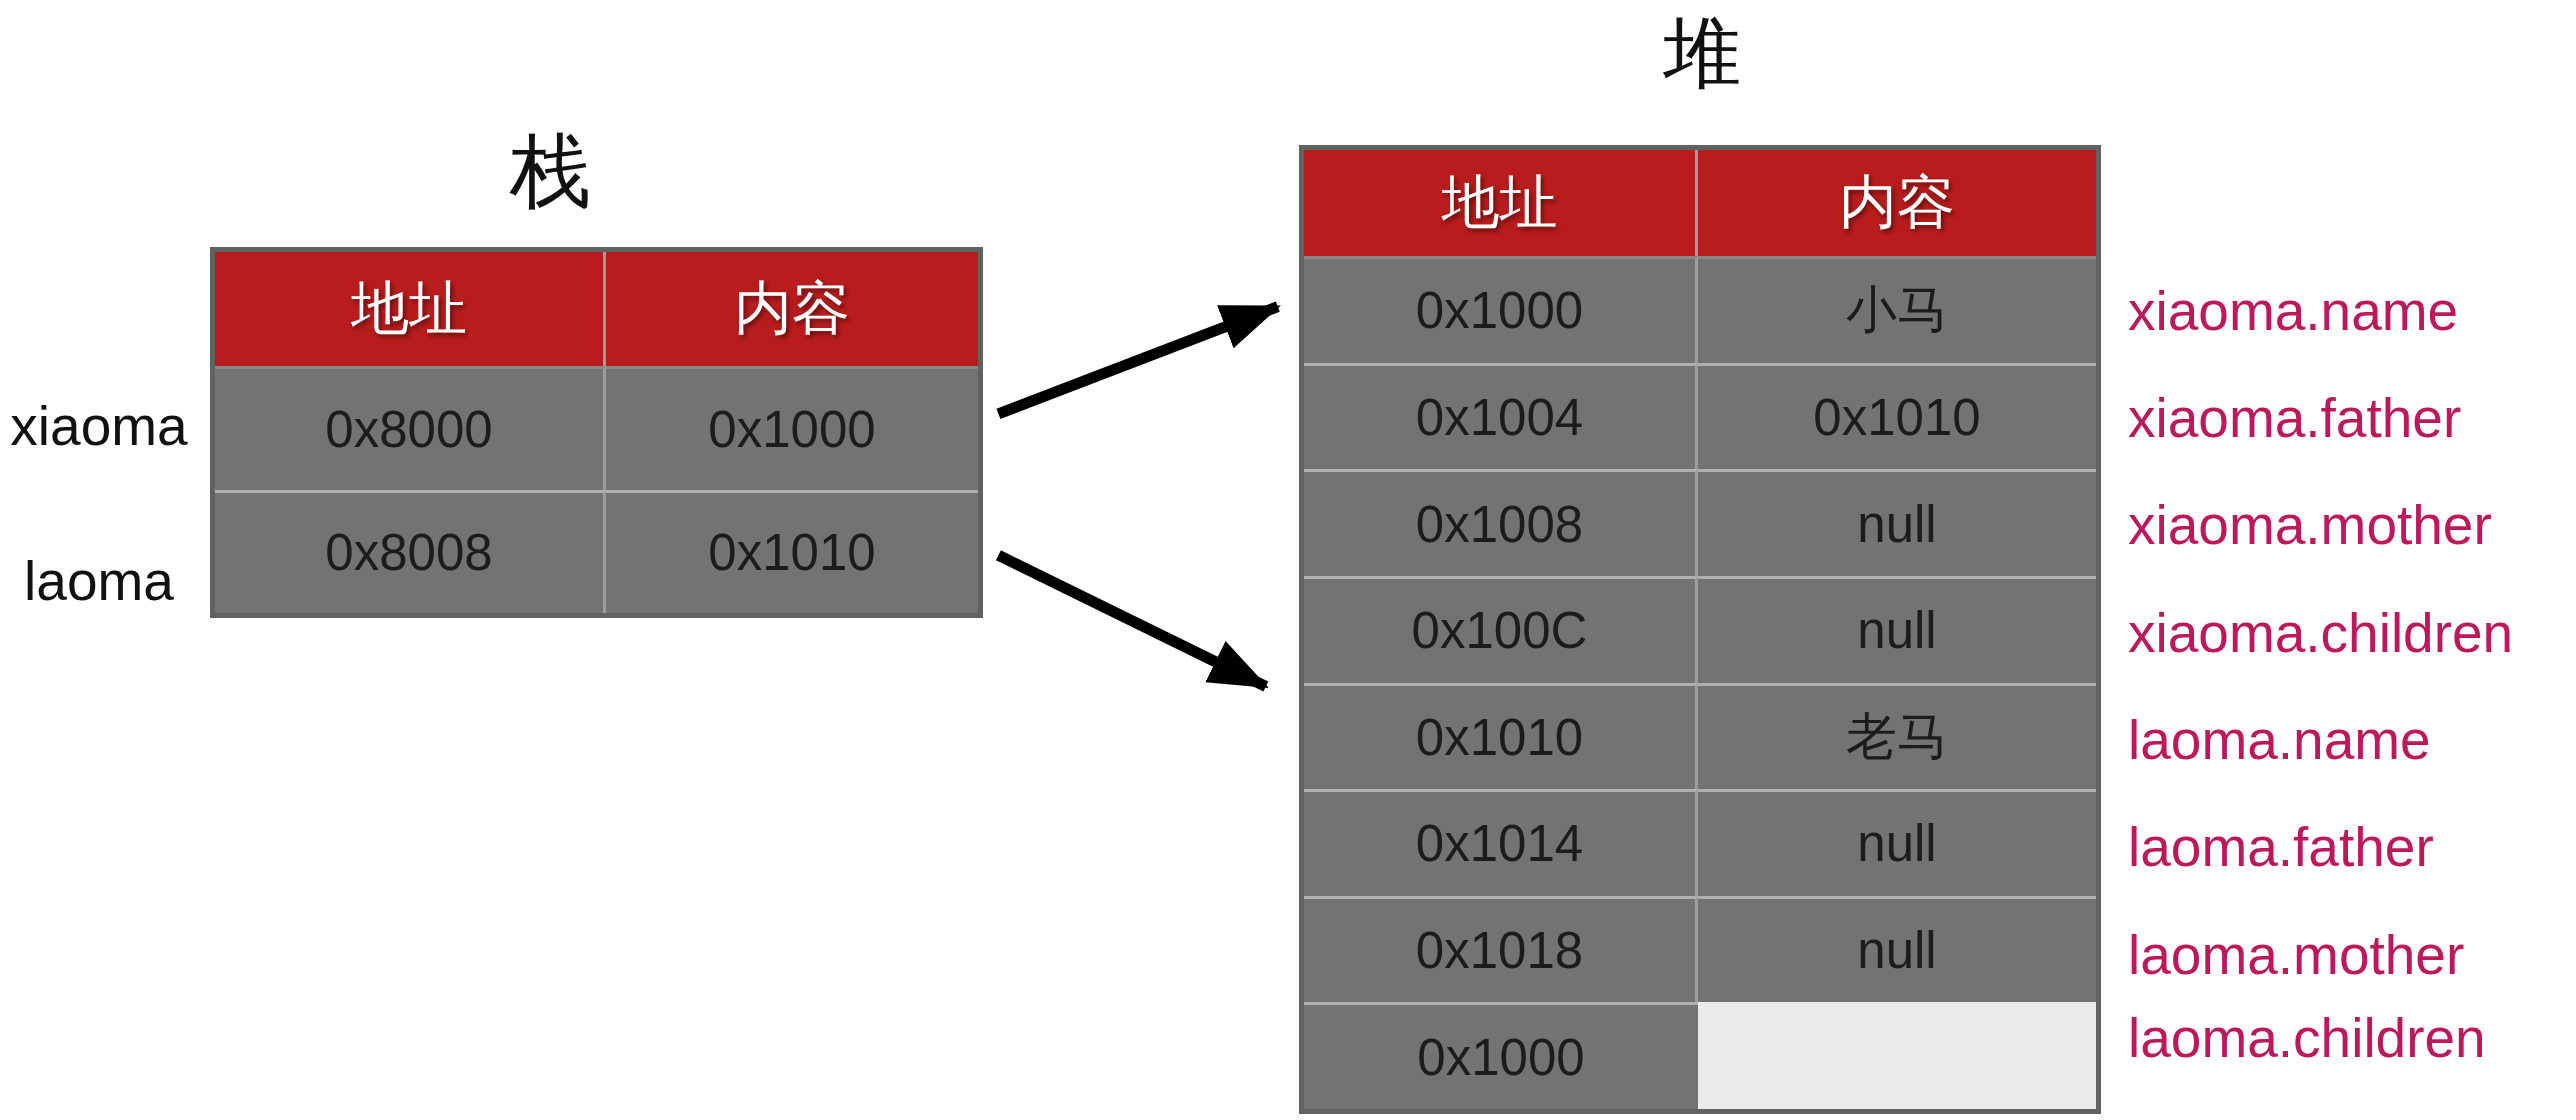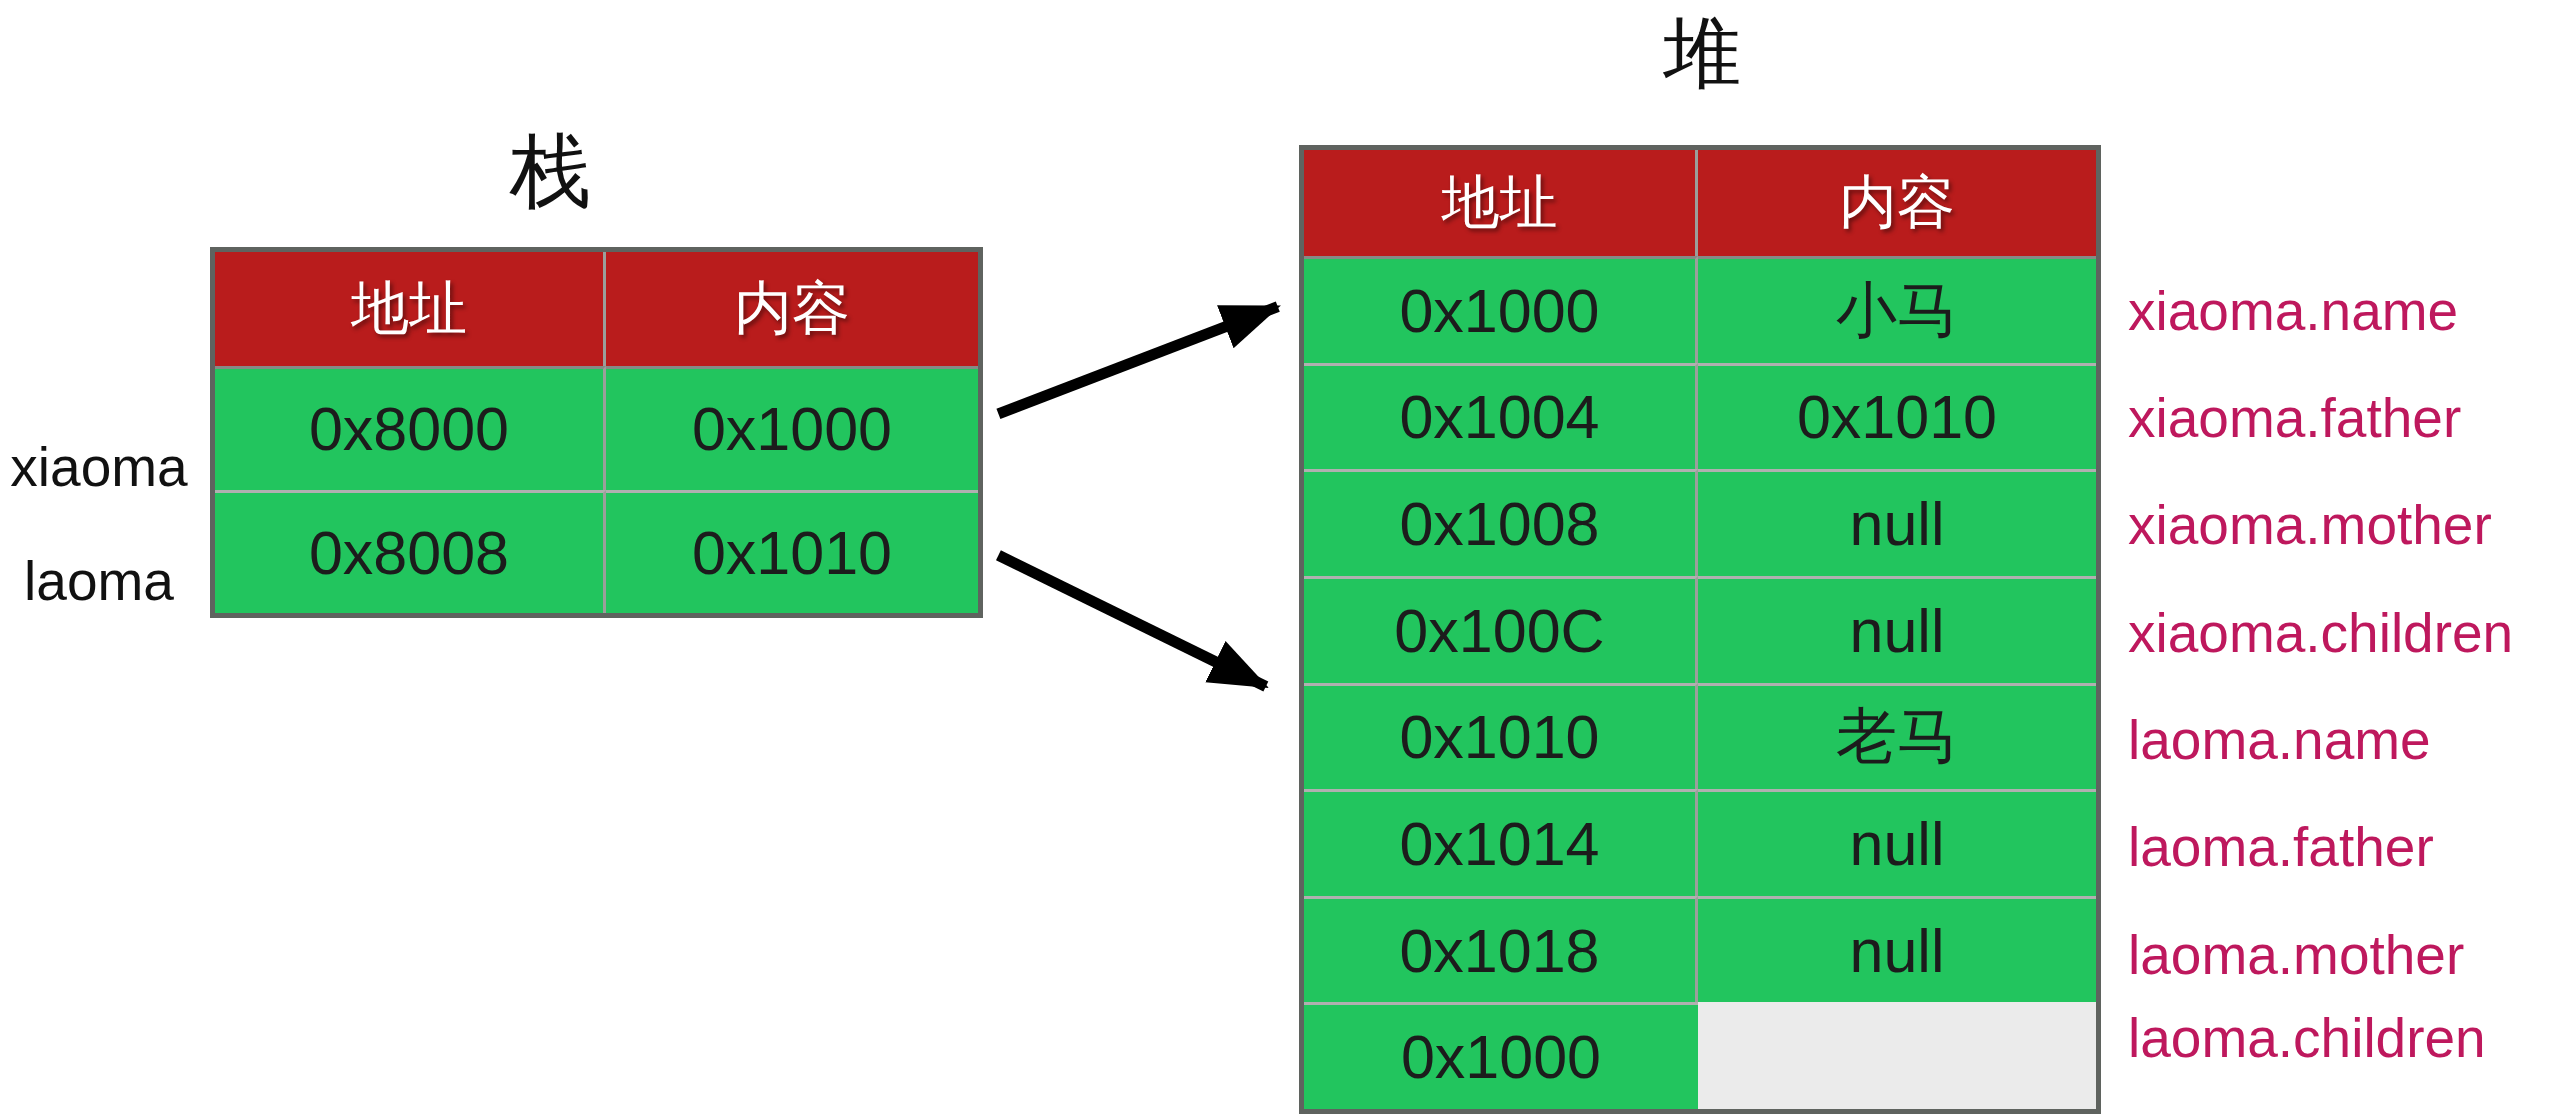--- a/index.html
+++ b/index.html
@@ -29,37 +29,37 @@
     grid-template-columns:391px 1fr;
     grid-template-rows:114px 1fr 1fr;
   }
   #heap-table {
     left:1299px; top:145px; width:802px; height:969px;
     grid-template-columns:394px 1fr;
     grid-template-rows:106px repeat(8, 1fr);
   }
   .cell {
     display:flex; align-items:center; justify-content:center;
-    background:#22c55e; font-size:61px; color:#1c1c1c;
+    background:#737373; font-size:51px; color:#1c1c1c;
     border-top:3.4px solid #b0b0b0;
   }
   .cell.first-col { border-right:3.4px solid #9b9f9b; }
   .cell.header {
     background:#b91c1c; color:#ffffff; font-size:58px;
     border-top:none;
     text-shadow:2.6px 3.4px 4.3px rgba(0,0,0,0.45);
   }
   .cell.under-header { border-top:3.4px solid #868a86; }
 
   
   .var-label {
     position:absolute; left:0; width:198px; text-align:center;
     font-size:55px; color:#111;
   }
-  #var-xiaoma { top:394px;margin-top:41px; }
+  #var-xiaoma { top:394px; }
   #var-laoma  { top:549px; }
 
   .annot {
     position:absolute; left:2128px; width:443px; text-align:left;
     font-size:55px; color:#be185d; white-space:nowrap;
   }
   #annot-0 { top:279px; }
   #annot-1 { top:386px; }
   #annot-2 { top:493px; }
   #annot-3 { top:601px; }

